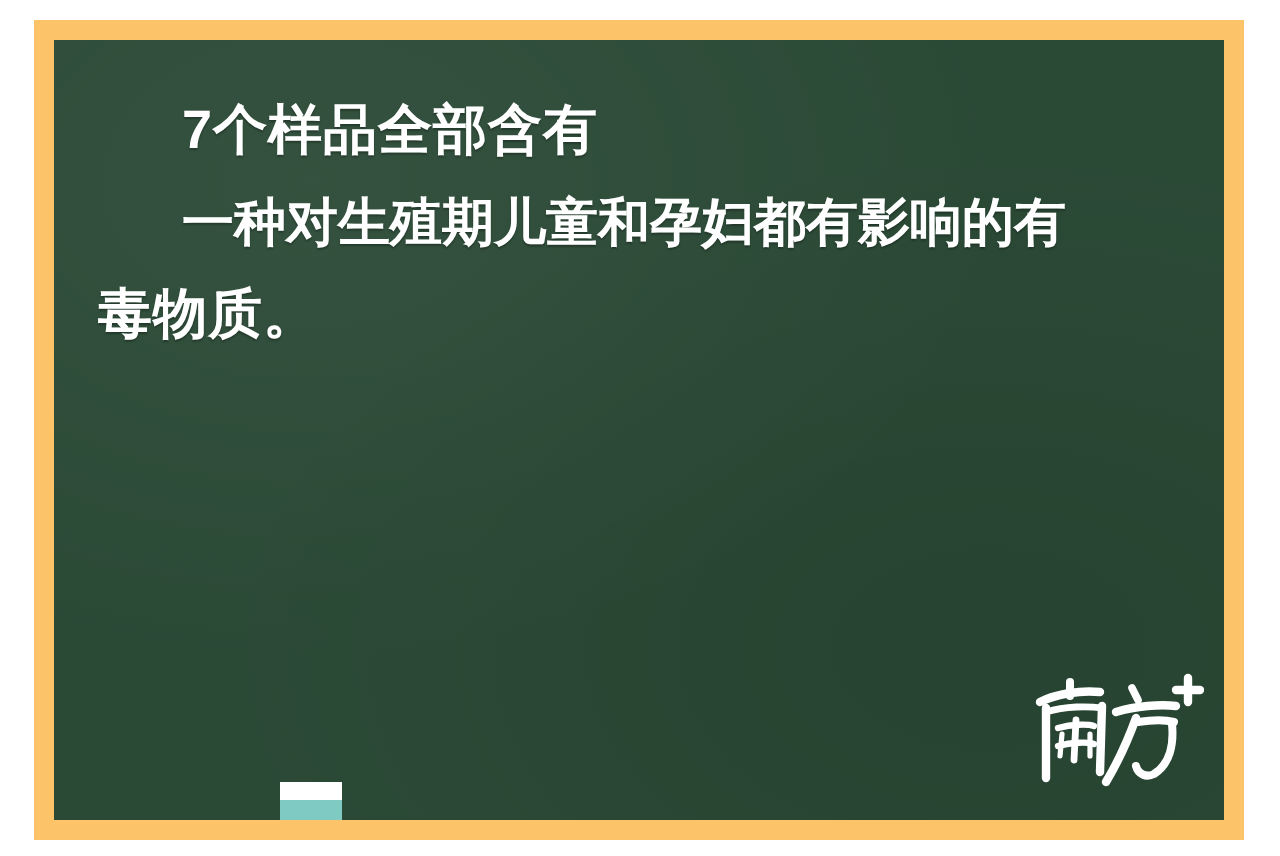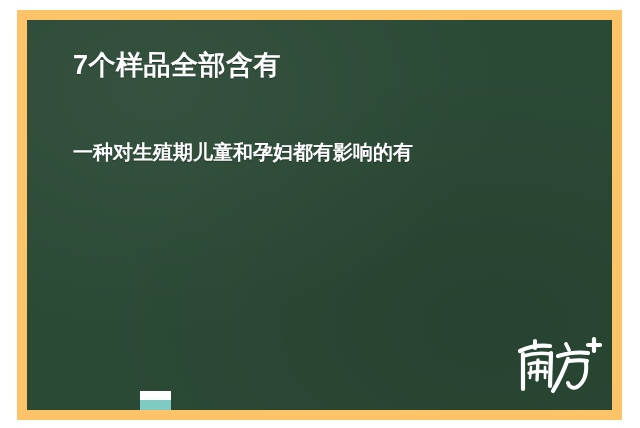--- a/index.html
+++ b/index.html
@@ -46,40 +46,40 @@
       radial-gradient(ellipse at 80% 78%, rgba(0,0,0,.10) 0%, rgba(0,0,0,0) 60%);
   }
 
   
   #board-text {
     position: absolute;
     left: 0;
     top: 22px;
     width: 100%;
     box-sizing: border-box;
-    padding: 0 6px 0 4px;
+    padding: 0 6px 0 22px;
   }
   .para {
     margin: 0;
   }
   #paragraph-gap {
     height: 42px;
   }
   .line {
     font-size: 27px;
     font-weight: 700;
     line-height: 46px;
     letter-spacing: .5px;
     white-space: nowrap;
     text-shadow: 0 1px 1px rgba(0,0,0,.28);
   }
   .line.white  { color: #ffffff; }
   .line.yellow { color: #ffc627; }
   .line.indent { text-indent: 42px; }
-  .line.tight  { font-size: 20px; letter-spacing: 0; margin-top: 41px; }
+  .line.tight  { font-size: 26px; letter-spacing: 0; }
 
   
   #eraser {
     position: absolute;
     left: 113px;
     bottom: 0px;
     width: 31px;
     height: 19px;
   }
   #eraser-felt {
@@ -113,20 +113,21 @@
 <div id="board-frame">
   <div id="board-surface">
 
     <div id="board-texture"></div>
 
     <div id="board-text">
 
       <div class="para">
         <div class="line white indent">7个样品全部含有</div>
         <div class="line white indent tight">一种对生殖期儿童和孕妇都有影响的有</div>
+        <div class="line white">毒物质。</div>
       </div>
 
       <div id="paragraph-gap"></div>
 
 
     </div>
 
     <div id="eraser">
       <div id="eraser-felt"></div>
       <div id="eraser-body"></div>

